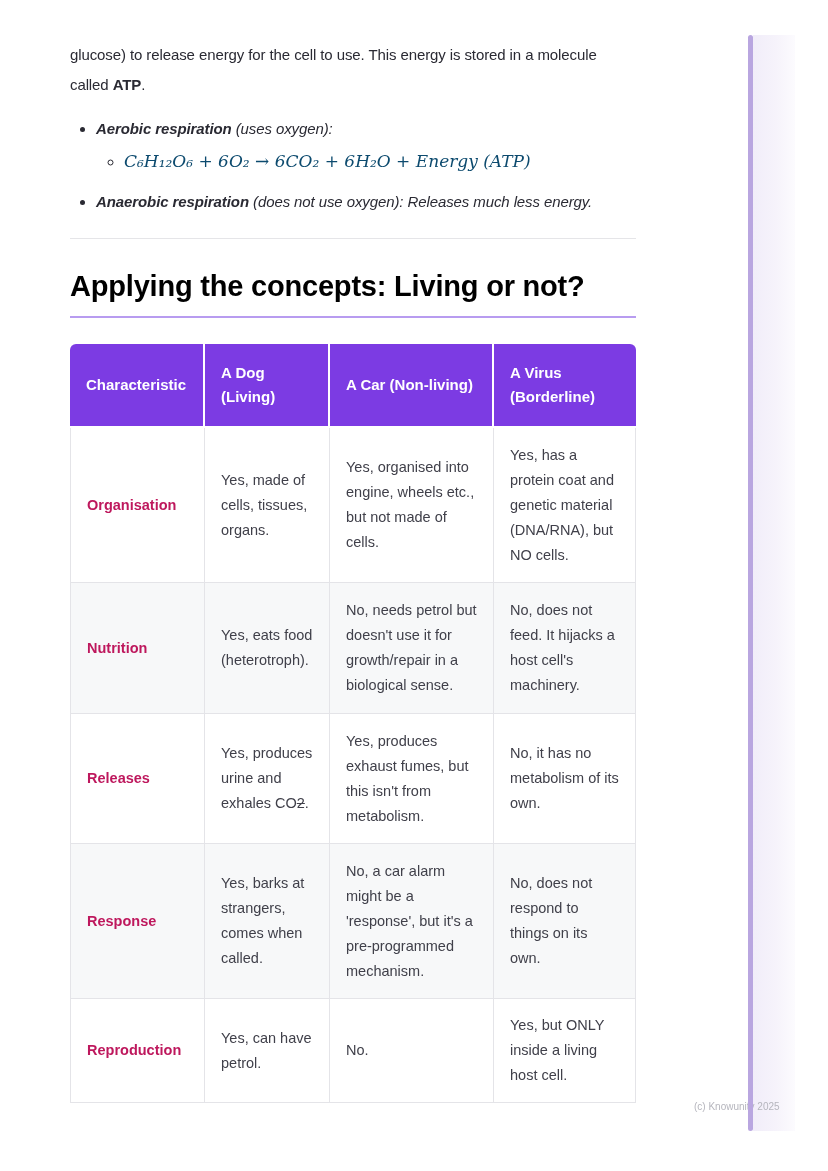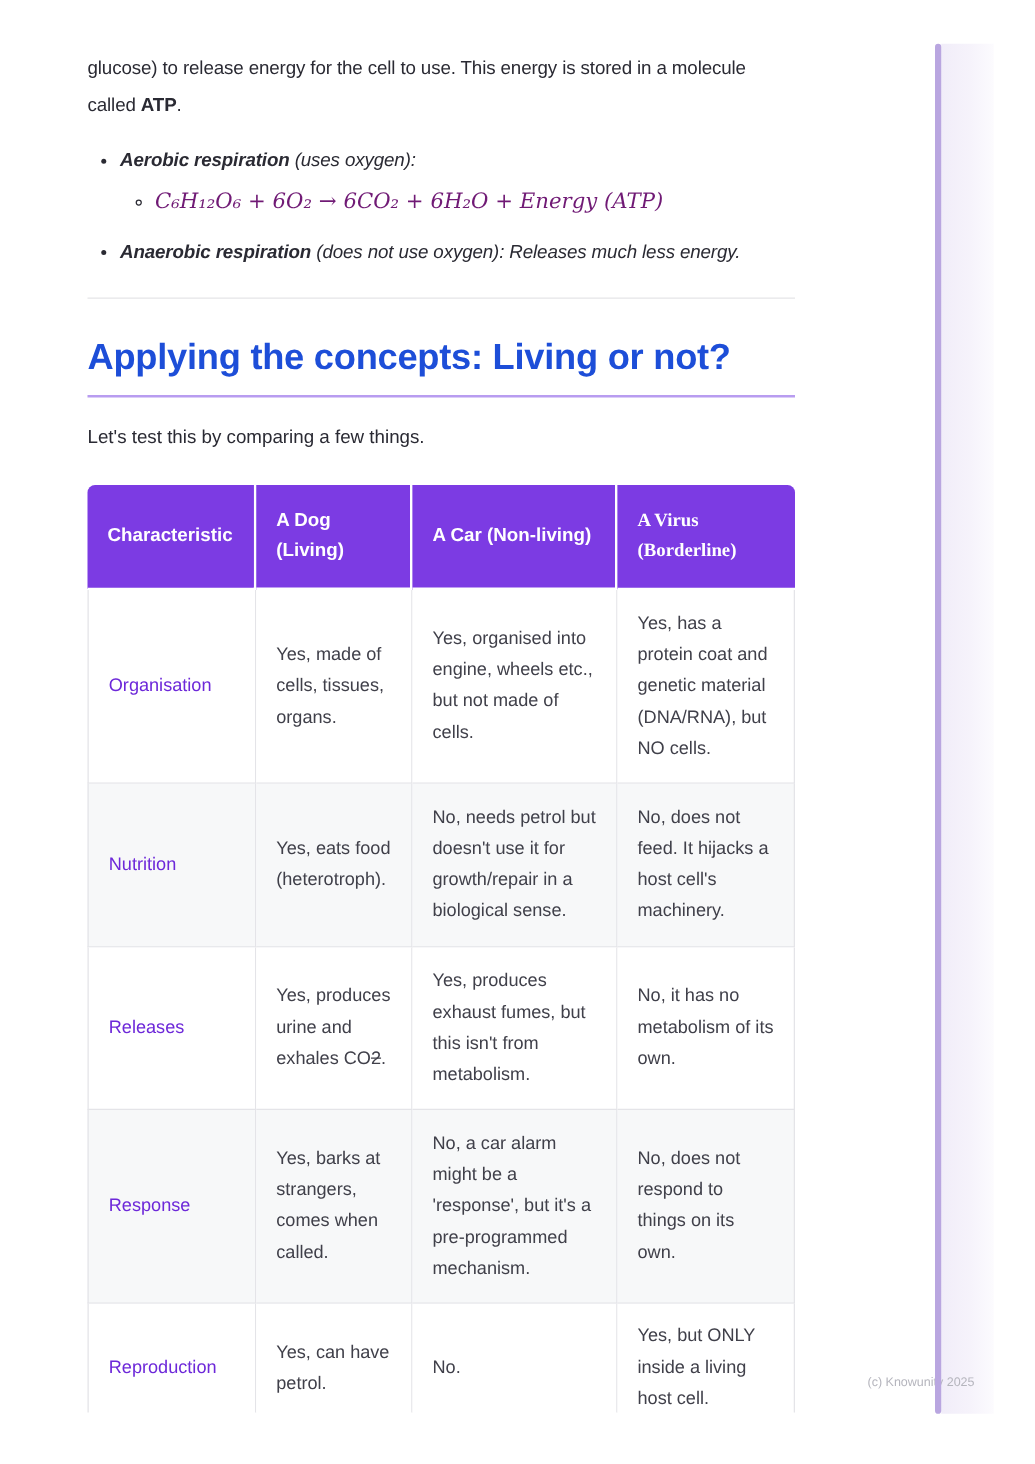--- a/index.html
+++ b/index.html
@@ -36,32 +36,32 @@
   }
   ul.main > li { font-size: 15px; line-height: 24px; letter-spacing: -0.1px; }
   ul.main > li + li { margin-top: 14px; }
   ul.sub {
     margin: 6px 0 0; padding-left: 28px;
     list-style: circle;
   }
   ul.sub > li { line-height: 28px; }
   .eq {
     font-family: "DejaVu Serif", "Liberation Serif", serif;
-    font-size: 17px; color: #701a75; letter-spacing: 0;
+    font-size: 17px; color: #0c4a6e; letter-spacing: 0;
   }
 
   hr.divider {
     border: none; border-top: 1px solid #e5e5e8;
     width: 566px; margin: 24px 0 0;
   }
 
   h2.section {
     margin: 28px 0 0; width: 566px;
     font-size: 29px; line-height: 38px; font-weight: 700;
-    color: #1d4ed8;
+    color: #000000;
     padding-bottom: 11px;
     border-bottom: 2px solid #b89cf0;
     letter-spacing: -0.2px;
   }
 
   p.lead { margin: 20px 0 0; font-size: 15px; line-height: 24px; }
 
   table.compare {
     margin-top: 26px;
     width: 566px; table-layout: fixed;
@@ -74,35 +74,35 @@
   thead th {
     background: #7c3be3; color: #ffffff;
     font-weight: 600; font-size: 15px; line-height: 24px;
     text-align: left; vertical-align: middle;
     padding: 16px; height: 84px;
     border-right: 2px solid #ffffff;
     border-bottom: 2px solid #ffffff;
   }
   thead th:last-child { border-right: none; }
   thead th:first-child { border-top-left-radius: 6px; }
-  thead th:last-child  { border-top-right-radius: 6px; font-family: Liberation Serif, serif; }
+  thead th:last-child  { border-top-right-radius: 6px; }
 
   tbody td {
     padding: 14px 16px; vertical-align: middle;
     border-right: 1px solid #e4e4e8;
     border-bottom: 1px solid #e4e4e8;
     background: #ffffff;
   }
   tbody td:first-child { border-left: 1px solid #e4e4e8; }
   tbody tr:nth-child(even) td { background: #f7f8f9; }
   tbody tr:nth-child(1) td { height: 155px; }
   tbody tr:nth-child(2) td { height: 131px; }
   tbody tr:nth-child(3) td { height: 130px; }
   tbody tr:nth-child(4) td { height: 155px; }
-  td.char { font-weight: 400; color: #6d28d9; }
+  td.char { font-weight: 700; color: #be185d; }
   .strike { text-decoration: line-through; }
 
   
   .next-page {
     position: absolute; left: 753px; top: 35px;
     width: 42px; height: 1096px;
     background: linear-gradient(to right, #f1edf9 0%, #f6f3fb 55%, #fcfbfe 100%);
     z-index: 1;
   }
   .edge-bar {
@@ -136,21 +136,20 @@
       </li>
       <li>
         <strong>Anaerobic respiration</strong><span> (does not use oxygen): Releases much less energy.</span>
       </li>
     </ul>
 
     <hr class="divider">
 
     <h2 class="section">Applying the concepts: Living or not?</h2>
 
-    <p class="lead">Let's test this by comparing a few things.</p>
 
     <table class="compare">
       <colgroup>
           <col class="c1">
           <col class="c2">
           <col class="c3">
           <col class="c4">
         </colgroup>
       <thead>
         <tr>

